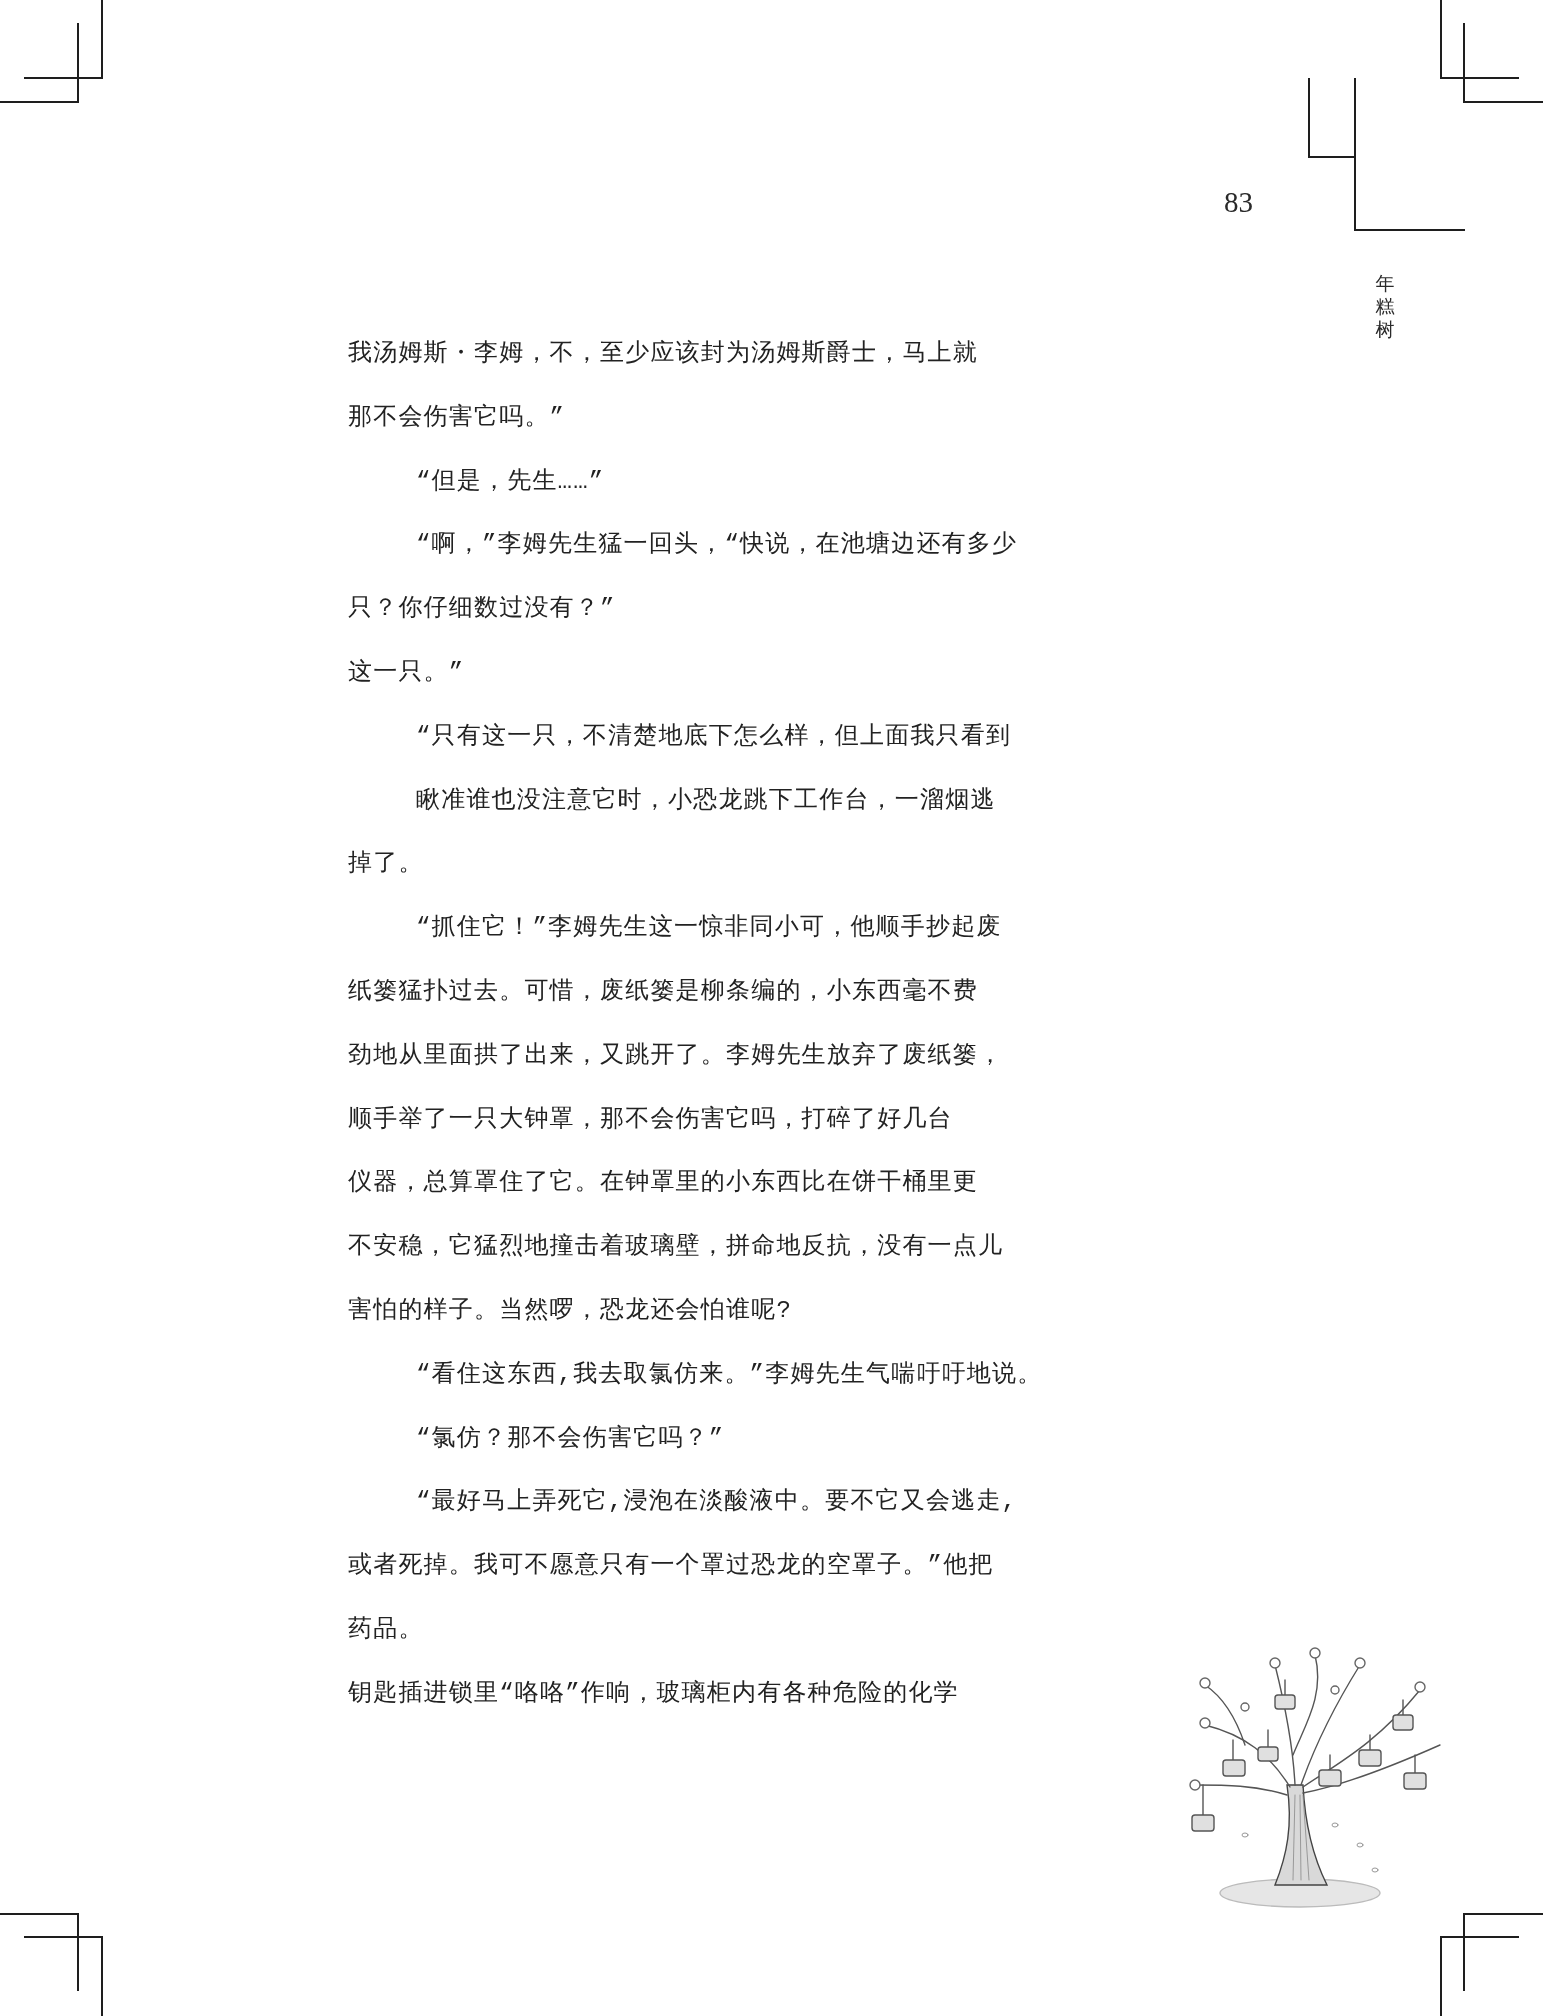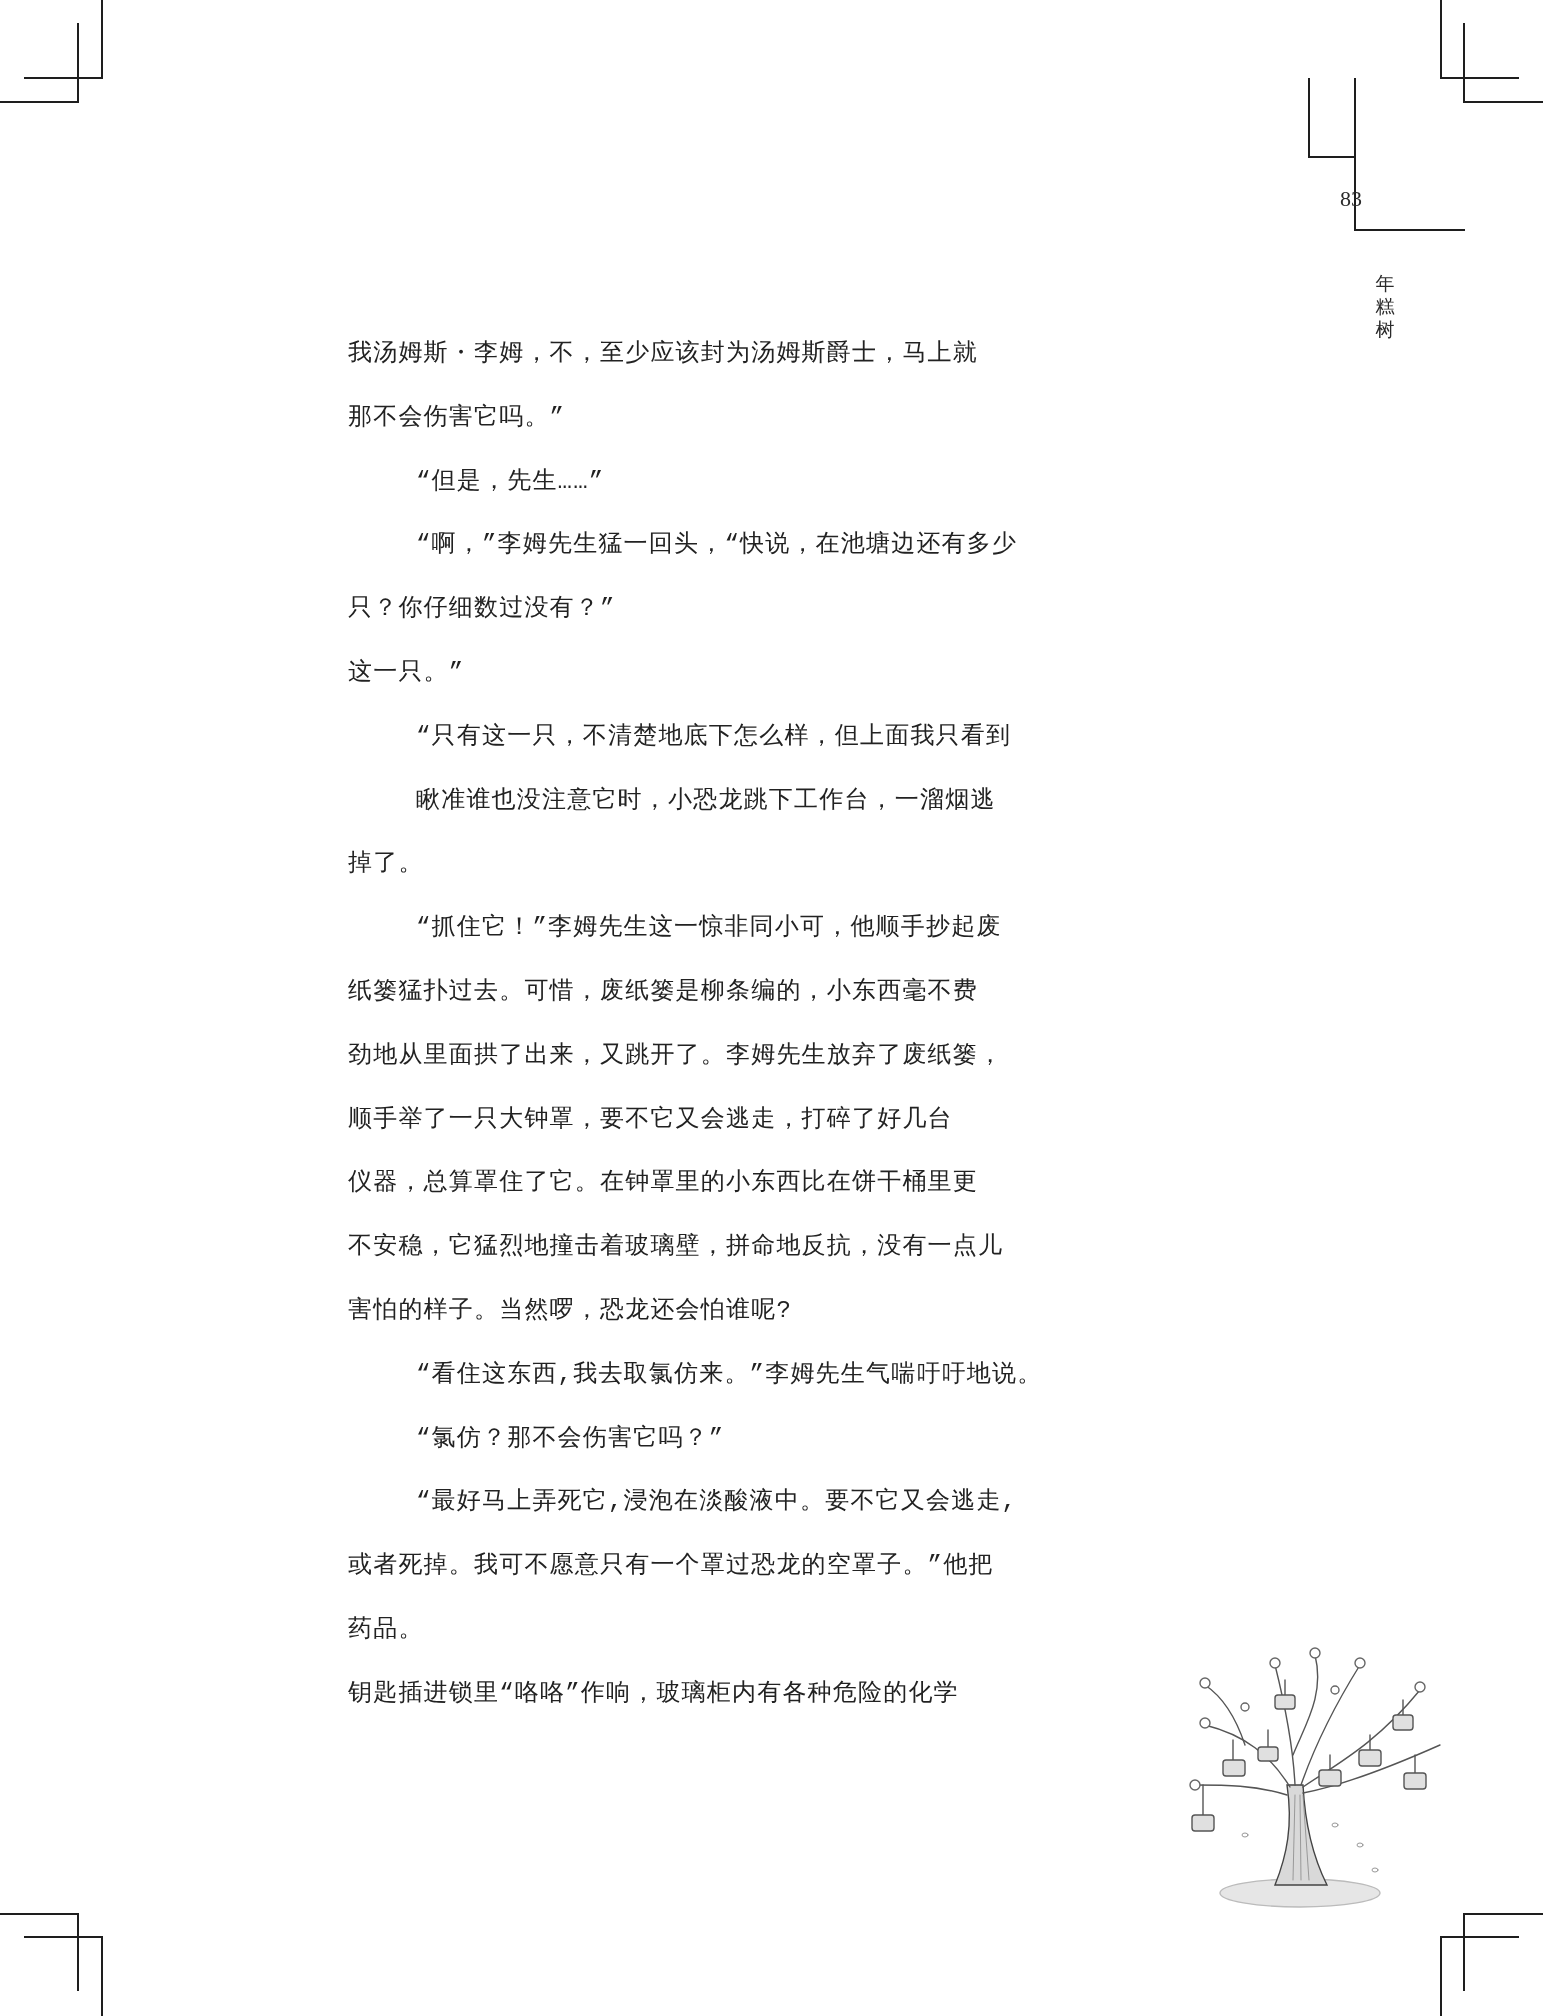--- a/index.html
+++ b/index.html
@@ -2,23 +2,23 @@
 <html><head>
 <meta charset="utf-8">
 <style>
   html, body { margin: 0; padding: 0; background: #ffffff; }
   body { width: 1543px; height: 2016px; position: relative; overflow: hidden; }
   .mark { position: absolute; background: #1e1e1e; }
   .h { height: 2px; }
   .v { width: 2px; }
 
   .page-number {
-    position: absolute; left: 1340px; top: 186px;
+    position: absolute; left: 1224px; top: 186px;
     font-family: "Liberation Serif", "DejaVu Serif", serif;
-    font-size: 22px; color: #2a2a2a; letter-spacing: 0px;
+    font-size: 29px; color: #2a2a2a; letter-spacing: 0px;
   }
   .running-title {
     position: absolute; left: 1374px; top: 272px; width: 22px;
     font-family: "DejaVu Sans", sans-serif; font-size: 19px; line-height: 23px;
     color: #2a2a2a; text-align: center;
   }
   .running-title span { display: block; }
 
   .body-text {
     position: absolute; left: 348px; top: 322px; width: 862px;
@@ -72,21 +72,21 @@
   <div class="line indent">“但是，先生……”</div>
   <div class="line indent">“啊，”李姆先生猛一回头，“快说，在池塘边还有多少</div>
   <div class="line">只？你仔细数过没有？”</div>
   <div class="line">这一只。”</div>
   <div class="line indent">“只有这一只，不清楚地底下怎么样，但上面我只看到</div>
   <div class="line indent">瞅准谁也没注意它时，小恐龙跳下工作台，一溜烟逃</div>
   <div class="line">掉了。</div>
   <div class="line indent">“抓住它！”李姆先生这一惊非同小可，他顺手抄起废</div>
   <div class="line">纸篓猛扑过去。可惜，废纸篓是柳条编的，小东西毫不费</div>
   <div class="line">劲地从里面拱了出来，又跳开了。李姆先生放弃了废纸篓，</div>
-  <div class="line">顺手举了一只大钟罩，要不它又会逃走，打碎了好几台</div>
+  <div class="line">顺手举了一只大钟罩，那不会伤害它吗，打碎了好几台</div>
   <div class="line">仪器，总算罩住了它。在钟罩里的小东西比在饼干桶里更</div>
   <div class="line">不安稳，它猛烈地撞击着玻璃壁，拼命地反抗，没有一点儿</div>
   <div class="line">害怕的样子。当然啰，恐龙还会怕谁呢?</div>
   <div class="line indent">“看住这东西,我去取氯仿来。”李姆先生气喘吁吁地说。</div>
   <div class="line indent">“氯仿？那不会伤害它吗？”</div>
   <div class="line indent">“最好马上弄死它,浸泡在淡酸液中。要不它又会逃走,</div>
   <div class="line">或者死掉。我可不愿意只有一个罩过恐龙的空罩子。”他把</div>
   <div class="line">药品。</div>
   <div class="line">钥匙插进锁里“咯咯”作响，玻璃柜内有各种危险的化学</div>
 </div>

